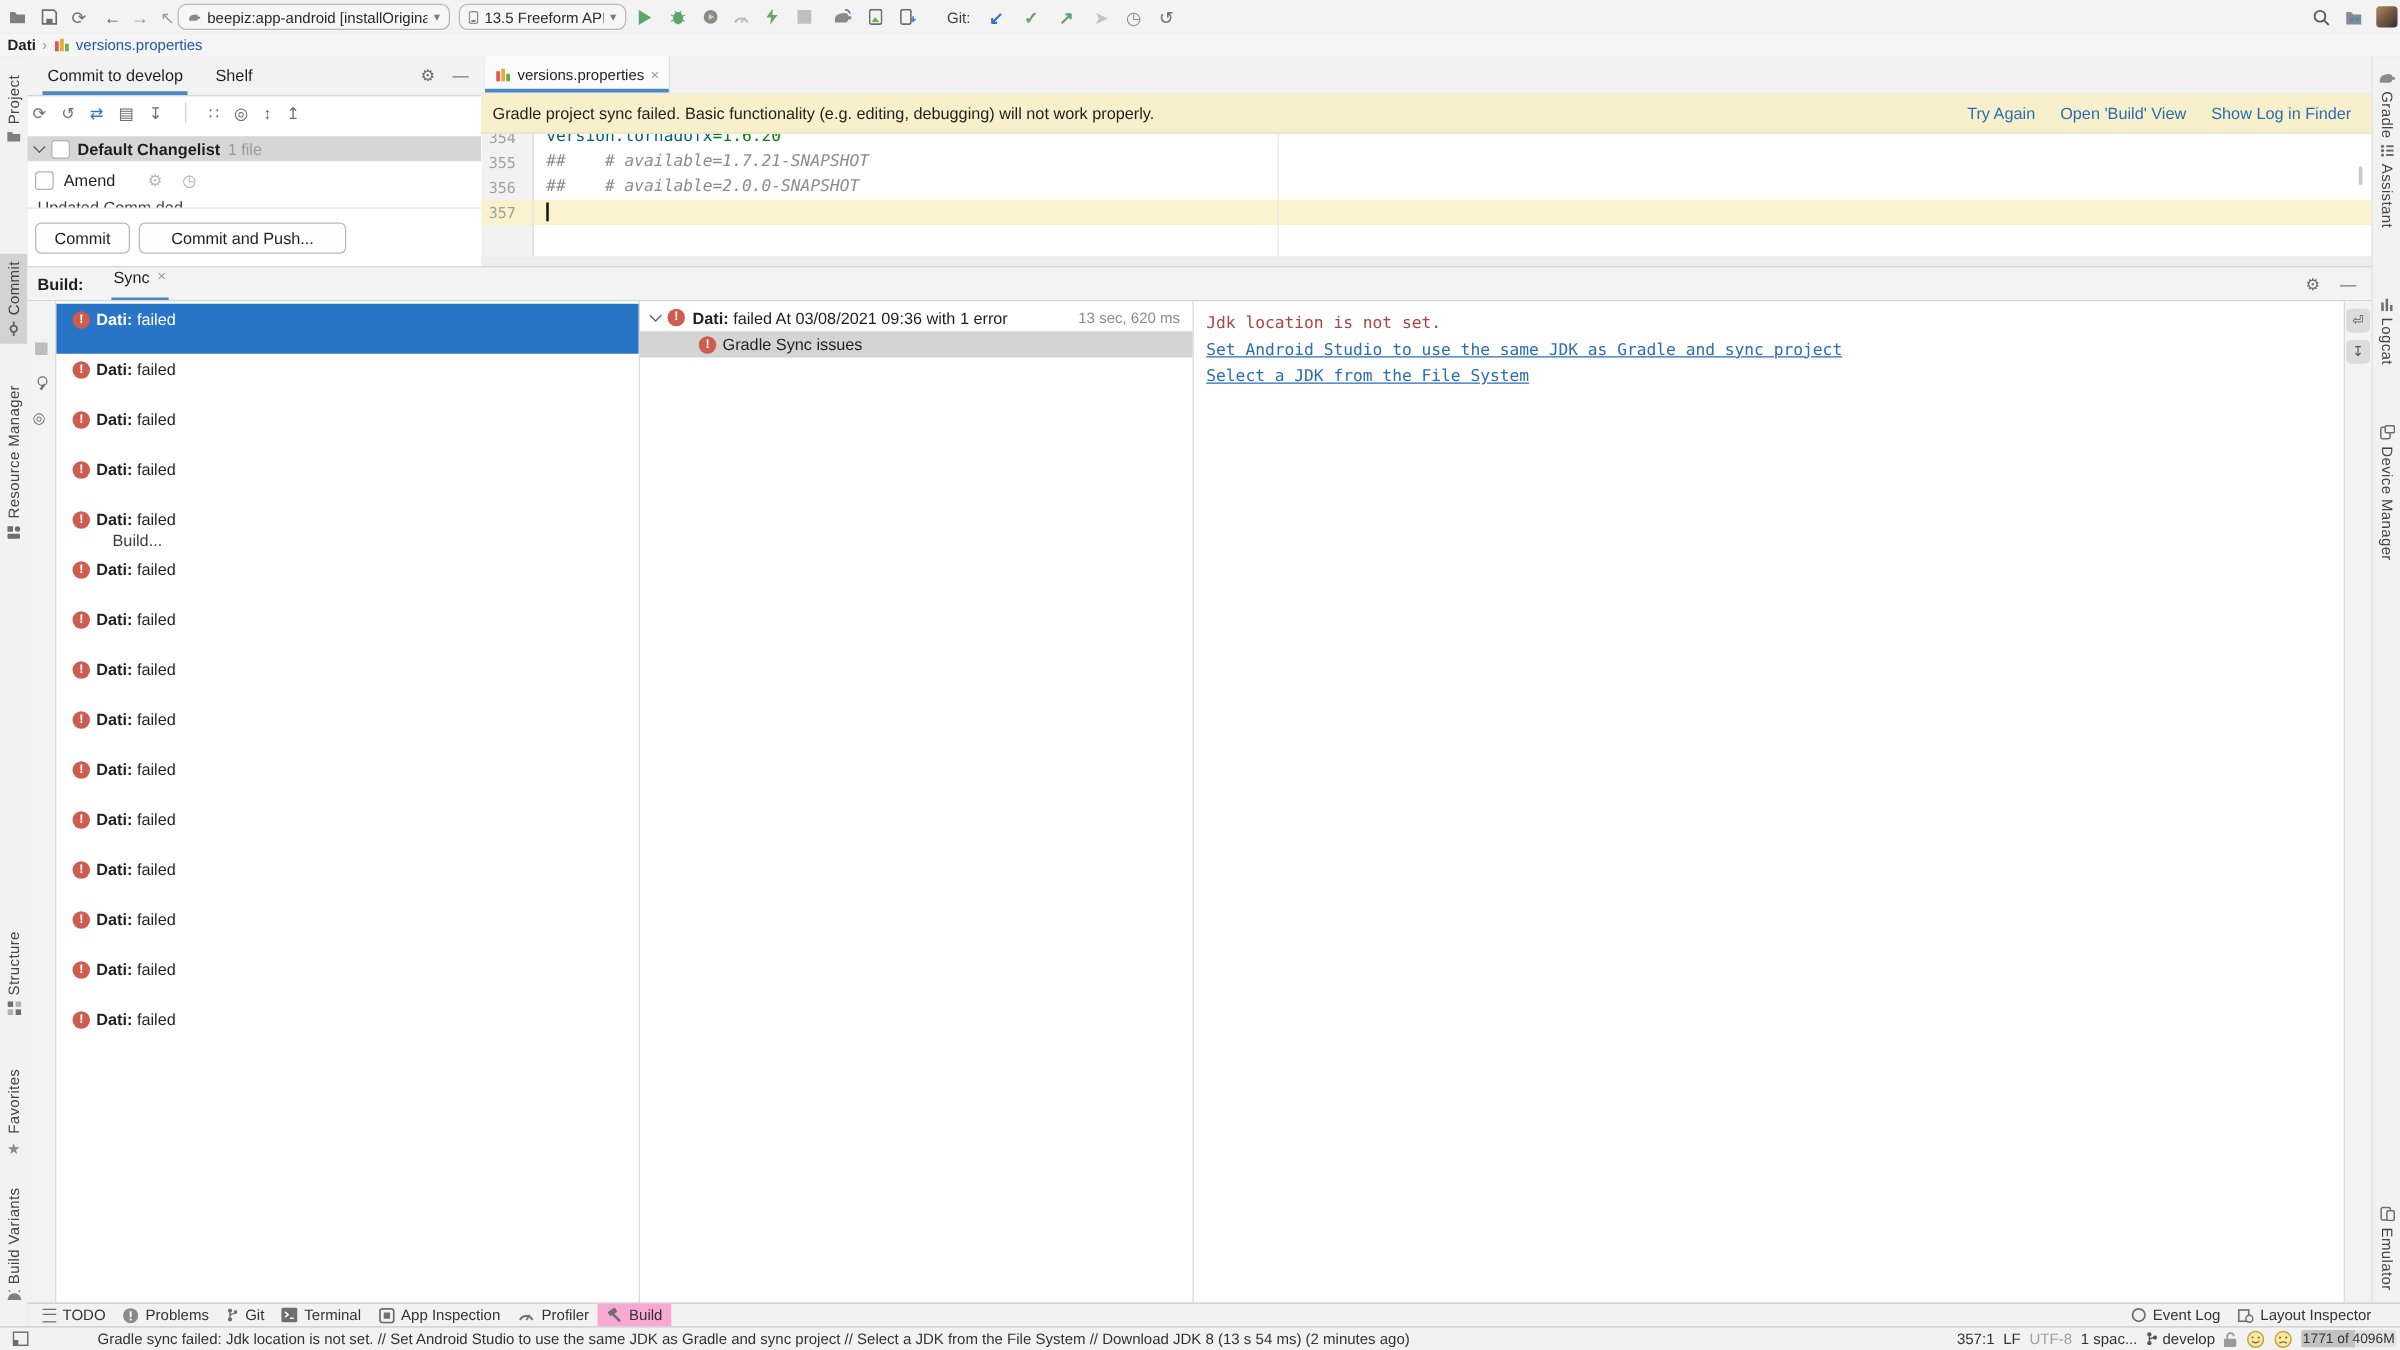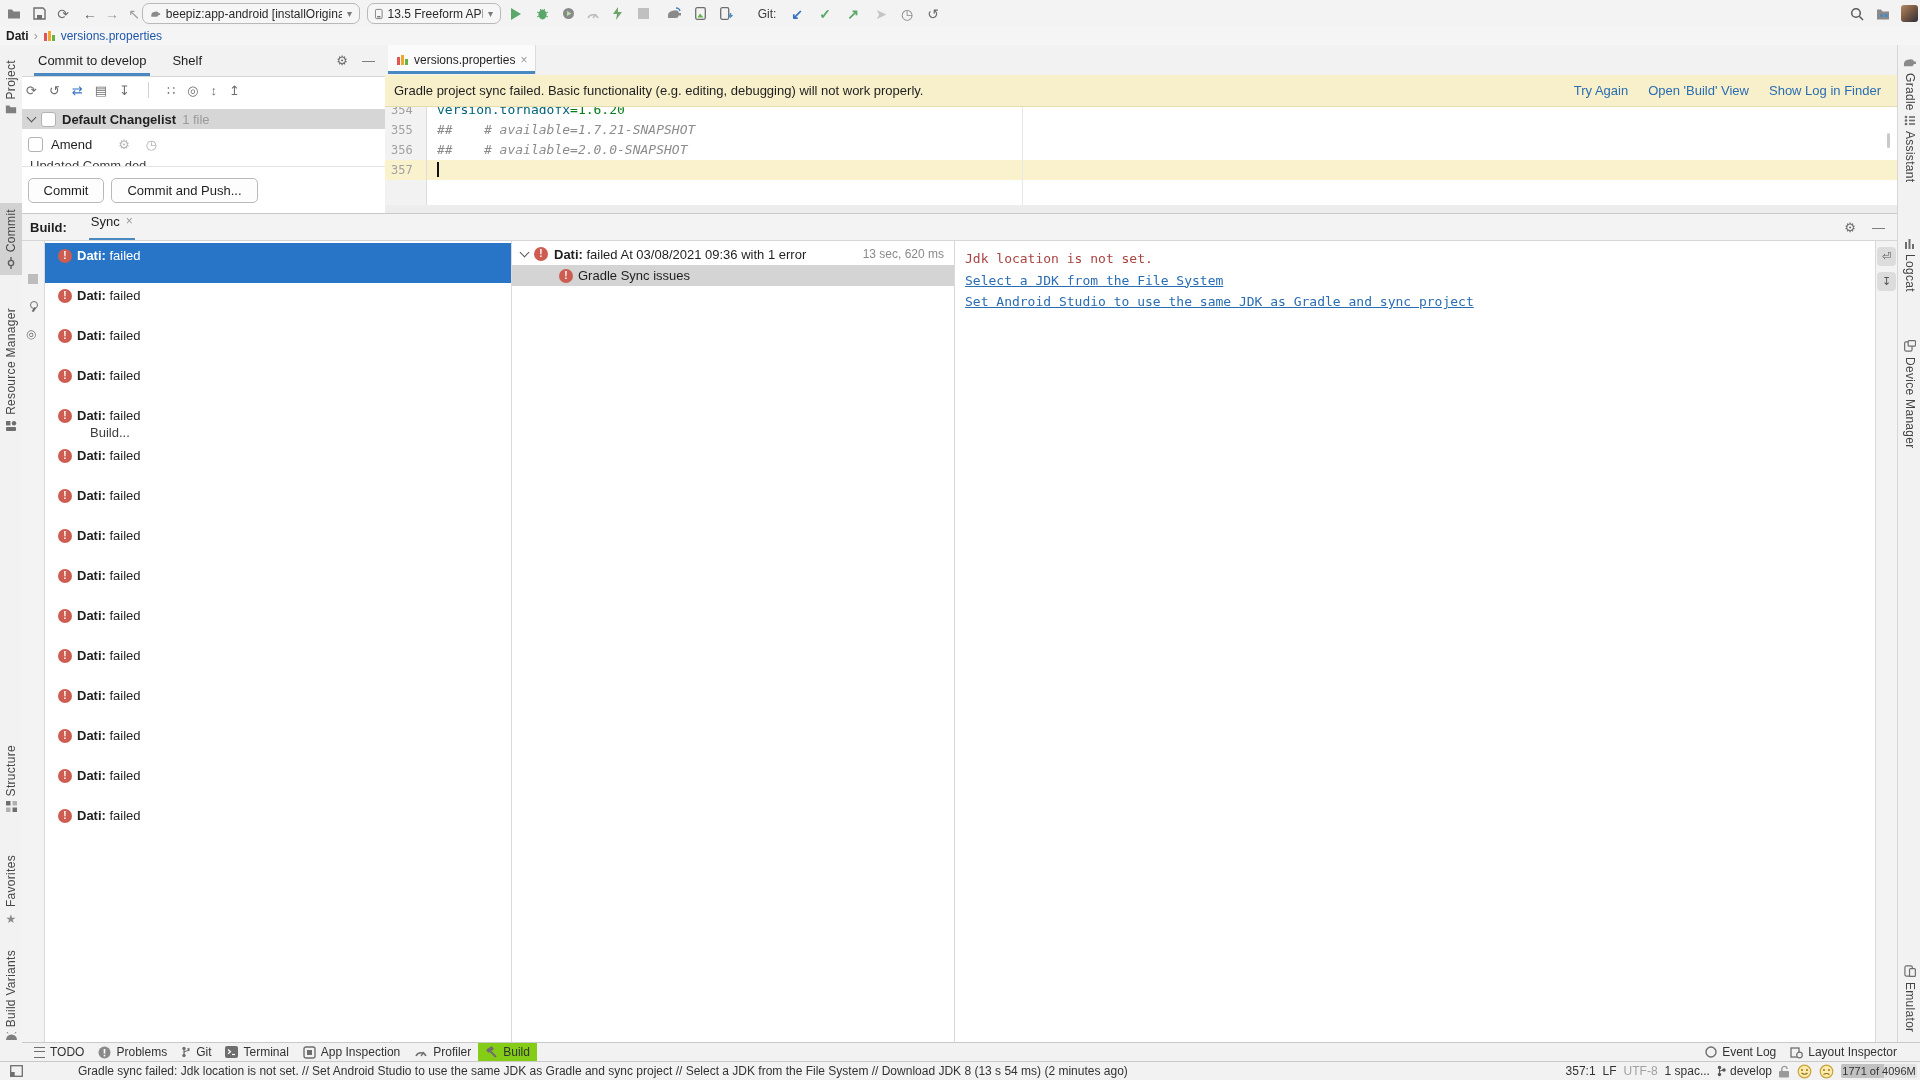--- a/index.html
+++ b/index.html
@@ -88,21 +88,21 @@
   #tree-child{position:absolute;left:0;top:24px;width:100%;height:21px;background:#d4d4d4;display:flex;align-items:center;gap:5px;padding-left:47px;box-sizing:border-box;cursor:pointer;}
   #build-console{position:absolute;left:933px;top:27px;width:920px;height:802px;padding:7px 0 0 10px;box-sizing:border-box;font-family:"DejaVu Sans Mono","Liberation Mono",monospace;font-size:13px;line-height:21.5px;}
   #console-error{color:#a94442;}
   .console-link{color:#2a6db3;text-decoration:underline;cursor:pointer;}
   #build-right-col{position:absolute;left:1853px;top:27px;width:22px;height:802px;background:#f3f3f3;border-left:1px solid #d9d9d9;box-sizing:border-box;}
   .mini-btn{position:absolute;left:1px;width:19px;height:19px;background:#dcdcdc;border-radius:4px;color:#555;font-size:11px;display:flex;align-items:center;justify-content:center;cursor:pointer;}
 
   
   #bottom-bar{left:22px;top:1042px;width:1898px;height:19px;background:#f2f2f2;border-top:1px solid #c9c9c9;display:flex;align-items:center;padding-left:5px;box-sizing:border-box;font-size:12px;color:#333;}
   .tw-btn{display:flex;align-items:center;gap:5px;height:100%;padding:0 7px;cursor:pointer;white-space:nowrap;}
-  .tw-btn.sel{background:#84cc16;}
+  .tw-btn.sel{background:#f9a8d4;}
   #status-bar{left:0;top:1061px;width:1920px;height:19px;background:#f2f2f2;border-top:1px solid #c9c9c9;display:flex;align-items:center;font-size:12px;color:#333;box-sizing:border-box;}
   #status-msg{position:absolute;left:78px;white-space:nowrap;cursor:pointer;}
   #status-right{position:absolute;right:3px;display:flex;align-items:center;gap:7px;margin-left:12px;}
   .dim{color:#a0a0a0;}
   #mem{position:relative;width:76px;height:14px;background:#e3e3e3;border-radius:2px;overflow:hidden;cursor:pointer;}
   #mem .fill{position:absolute;left:0;top:0;bottom:0;width:56%;background:#c2c2c2;}
   #mem .txt{position:absolute;width:100%;text-align:center;font-size:11px;line-height:14px;color:#333;}
   .pin-ico{position:relative;width:12px;height:12px;}
   .pin-ico::before{content:"";position:absolute;left:3px;top:1px;width:6px;height:6px;border-radius:50%;border:1.5px solid #6e6e6e;}
   .pin-ico::after{content:"";position:absolute;left:6px;top:7px;width:1.5px;height:5px;background:#6e6e6e;transform:rotate(35deg);}
@@ -358,21 +358,21 @@
   <div id="amend-row">
     <span class="cb"></span>
     <span>Amend</span>
     <span style="color:#b5b5b5;margin-left:18px">⚙</span>
     <span style="color:#b5b5b5;margin-left:8px">◷</span>
   </div>
   <div id="clipped-msg"><span>Updated    Comm  ded</span></div>
   <button class="btn" style="left:6px;top:133px;width:76px">
       <span>Commit</span>
     </button>
-  <button class="btn" style="left:89px;top:133px;width:147px">
+  <button class="btn" style="left:89px;top:133px;width:166px">
       <span>Commit and Push...</span>
     </button>
 </div>
 
 <div id="editor-panel" class="abs">
   <div id="editor-tabbar">
     <div id="editor-tab">
       <svg width="13" height="12" viewBox="0 0 13 12">
           <rect x="1" y="3" width="3" height="8" fill="#e05555"></rect>
           <rect x="5" y="1" width="3" height="10" fill="#f0a732"></rect>
@@ -540,22 +540,22 @@
       <span id="tree-duration">13 sec, 620 ms</span>
     </div>
     <div id="tree-child">
       <span class="erricon">!</span>
       <span>Gradle Sync issues</span>
     </div>
   </div>
 
   <div id="build-console">
     <div id="console-error">Jdk location is not set.</div>
+    <div class="console-link">Set Android Studio to use the same JDK as Gradle and sync project</div>
     <div class="console-link">Select a JDK from the File System</div>
-    <div class="console-link">Set Android Studio to use the same JDK as Gradle and sync project</div>
   </div>
 
   <div id="build-right-col">
     <span class="mini-btn" style="top:6px">⏎</span>
     <span class="mini-btn" style="top:31px">↧</span>
   </div>
 </div>
 
 <div id="bottom-bar" class="abs">
   <span class="tw-btn">

